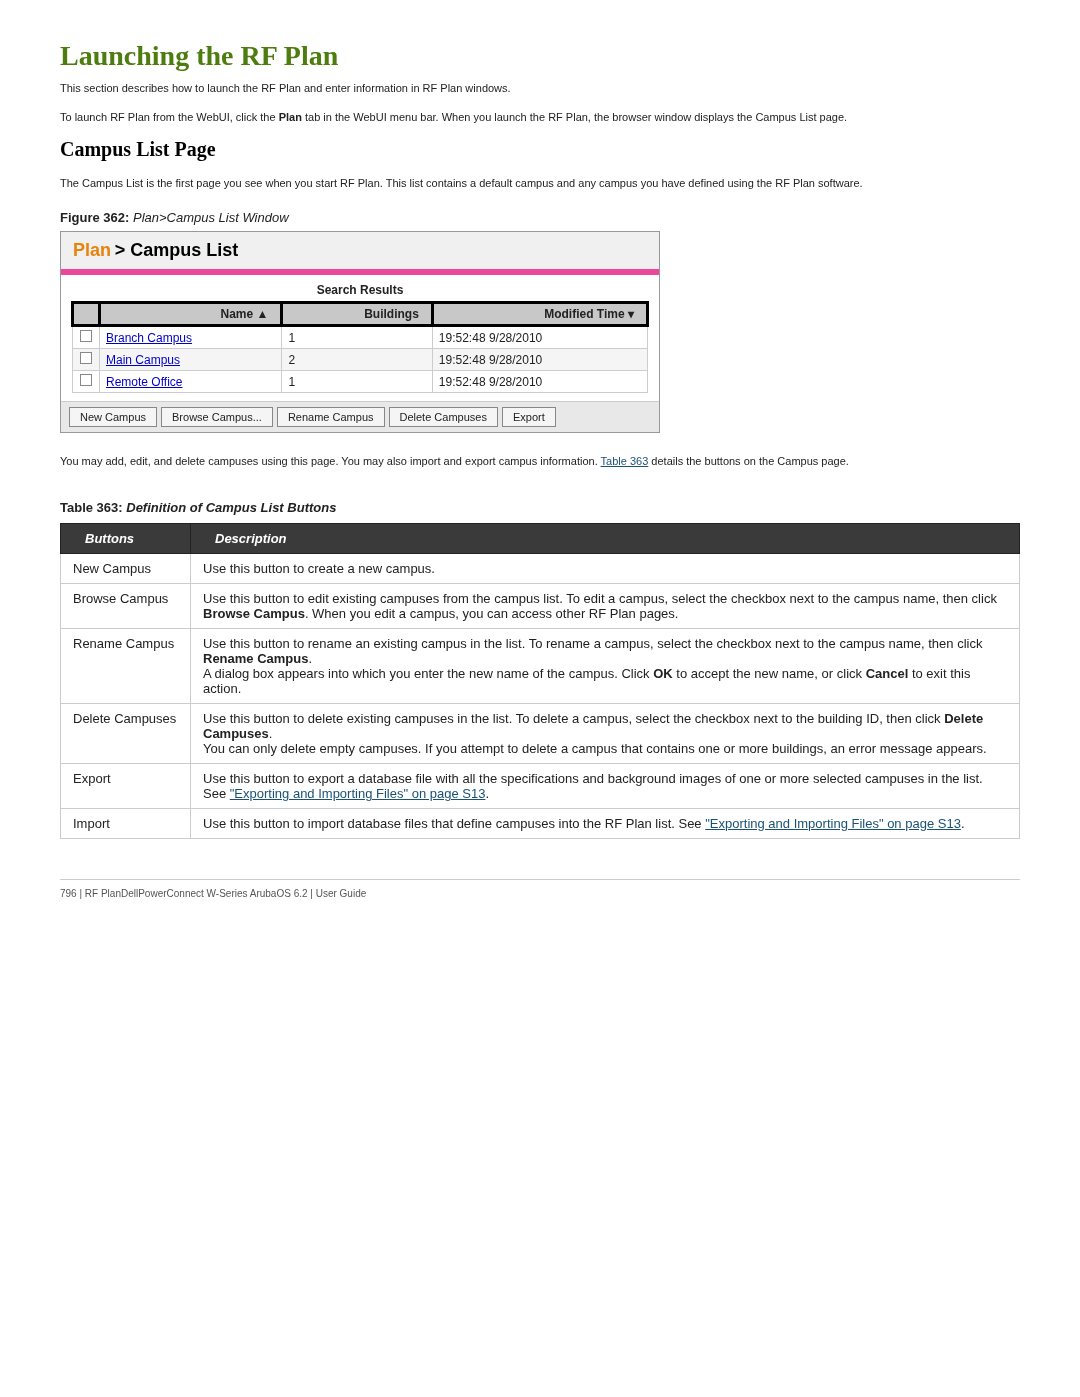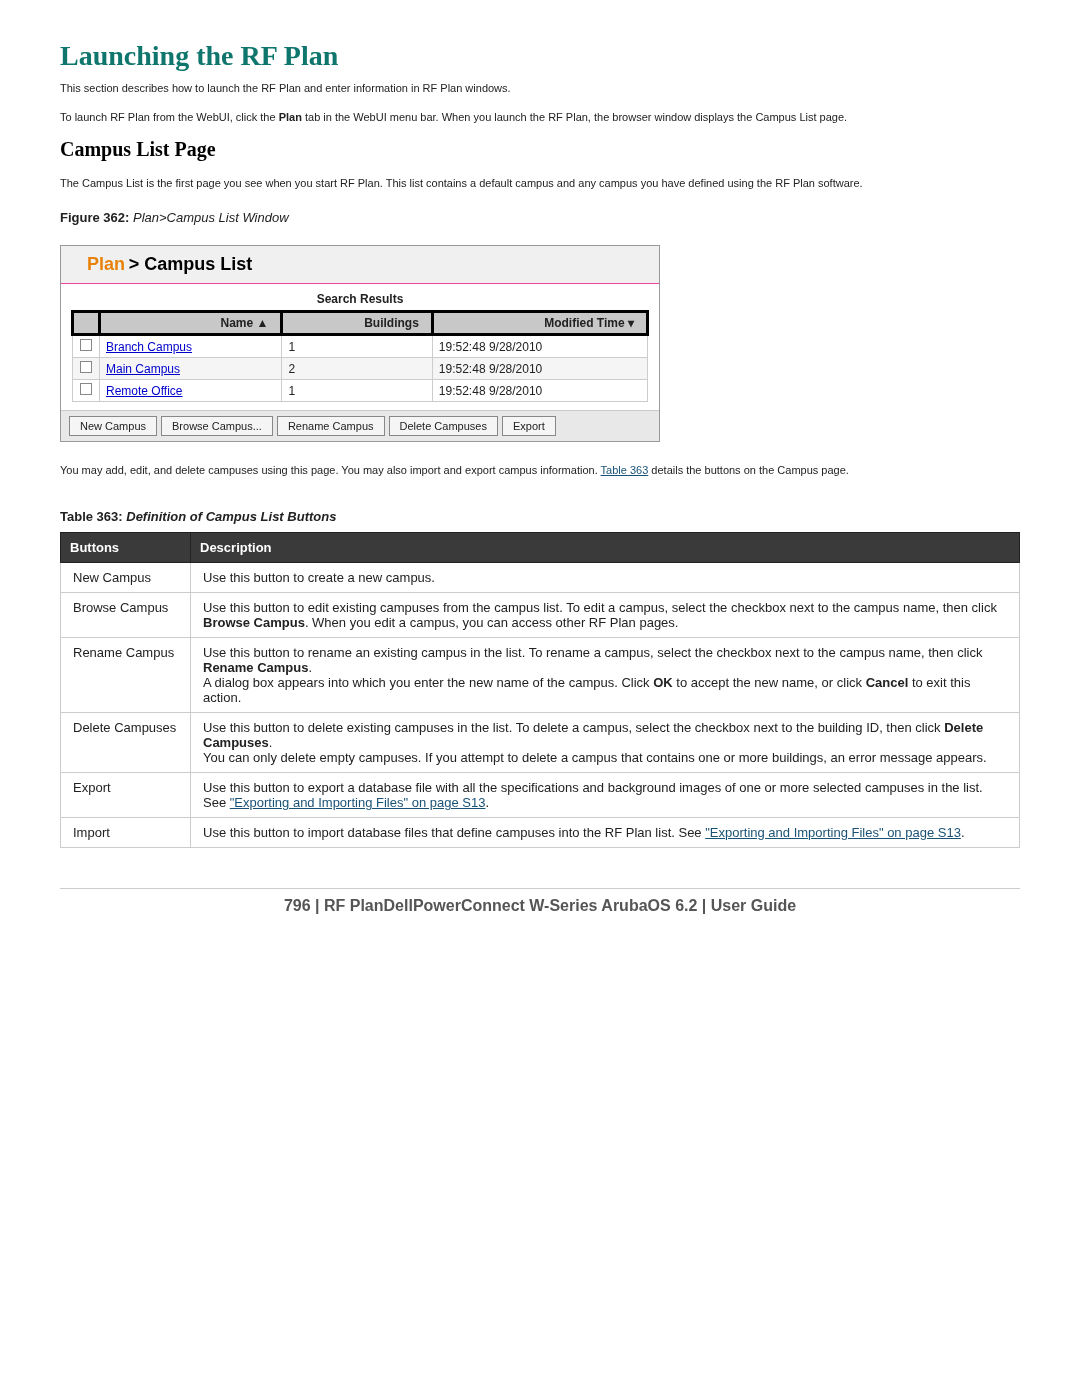--- a/index.html
+++ b/index.html
@@ -9,21 +9,21 @@
       color: #222;
       background: #fff;
       width: 1080px;
       min-height: 1397px;
       padding: 40px 60px 60px 60px;
     }
 
     h1.page-title {
       font-size: 28px;
       font-weight: bold;
-      color: #0f766e;
+      color: #4d7c0f;
       margin-bottom: 3px;
       font-family: Georgia, serif;
     }
 
     h2.section-title {
       font-size: 20px;
       font-weight: bold;
       color: #000;
       margin-bottom: 14px;
       font-family: Georgia, serif;
@@ -33,21 +33,21 @@
       font-size: 11px;
       line-height: 1.55;
       margin-bottom: 12px;
       color: #222;
       margin-top: 8px;
     }
 
     .figure-label {
       font-size: 13px;
       font-weight: bold;
-      margin-bottom: 20px;
+      margin-bottom: 6px;
       margin-top: 18px;
     }
 
     .figure-label em {
       font-style: italic;
       font-weight: normal;
     }
 
     
     .ui-screenshot {
@@ -72,22 +72,22 @@
     }
     .nav-bar .nav-tab.active {
       background: #e8820a;
       color: #fff;
       font-weight: bold;
     }
 
     
     .plan-header {
       background: #f0f0f0;
-      padding: 8px 26px;
-      border-bottom: 1px solid #ec4899;
+      padding: 8px 12px;
+      border-bottom: 6px solid #ec4899;
     }
     .plan-header span.plan-word {
       color: #e8820a;
       font-size: 18px;
       font-weight: bold;
     }
     .plan-header span.rest {
       font-size: 18px;
       font-weight: bold;
       color: #000;
@@ -184,24 +184,25 @@
     }
 
     .def-table {
       width: 100%;
       border-collapse: collapse;
       font-size: 13px;
     }
     .def-table thead th {
       background: #3a3a3a;
       color: #fff;
-      padding: 7px 9px;
+      padding: 7px 24px;
       text-align: left;
       font-weight: bold;
       border: 1px solid #222;
+      font-style: italic;
     }
     .def-table tbody td {
       border: 1px solid #ccc;
       padding: 7px 12px;
       vertical-align: top;
     }
     .def-table tbody tr td:first-child {
       width: 130px;
       white-space: nowrap;
     }
@@ -215,24 +216,23 @@
     .link-text {
       color: #1a5276;
       text-decoration: underline;
     }
 
     .footer-bar {
       border-top: 1px solid #ccc;
       margin-top: 40px;
       padding-top: 8px;
       display: flex;
-      justify-content: center;
-      font-size: 16px;
+      justify-content: flex-start;
+      font-size: 10px;
       color: #555;
-      font-weight: bold;
     }
 
     b { font-weight: bold; }
   </style>
 </head>
 <body>
 
 <h1 class="page-title">Launching the RF Plan</h1>
 
 <p class="body-text">This section describes how to launch the RF Plan and enter information in RF Plan windows.</p>

